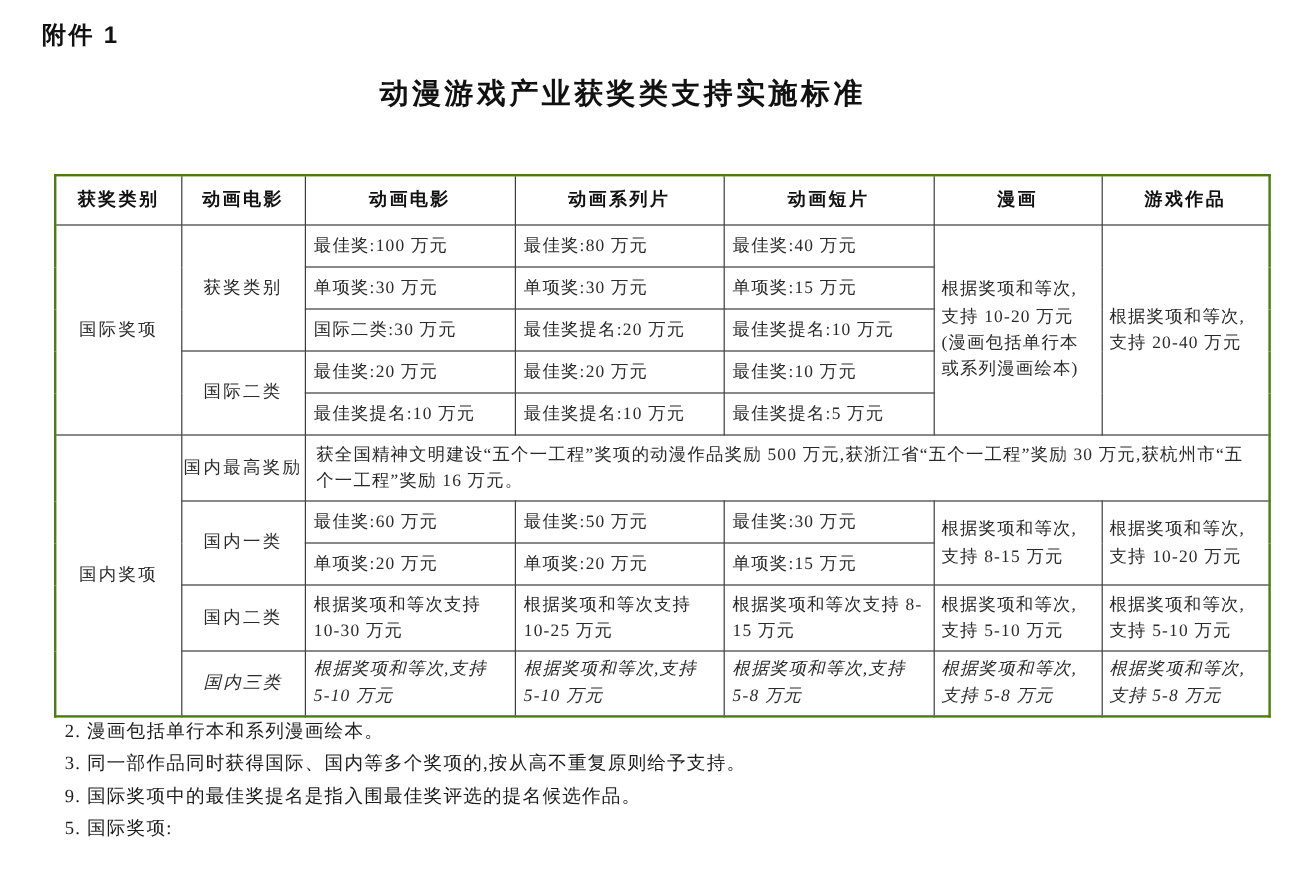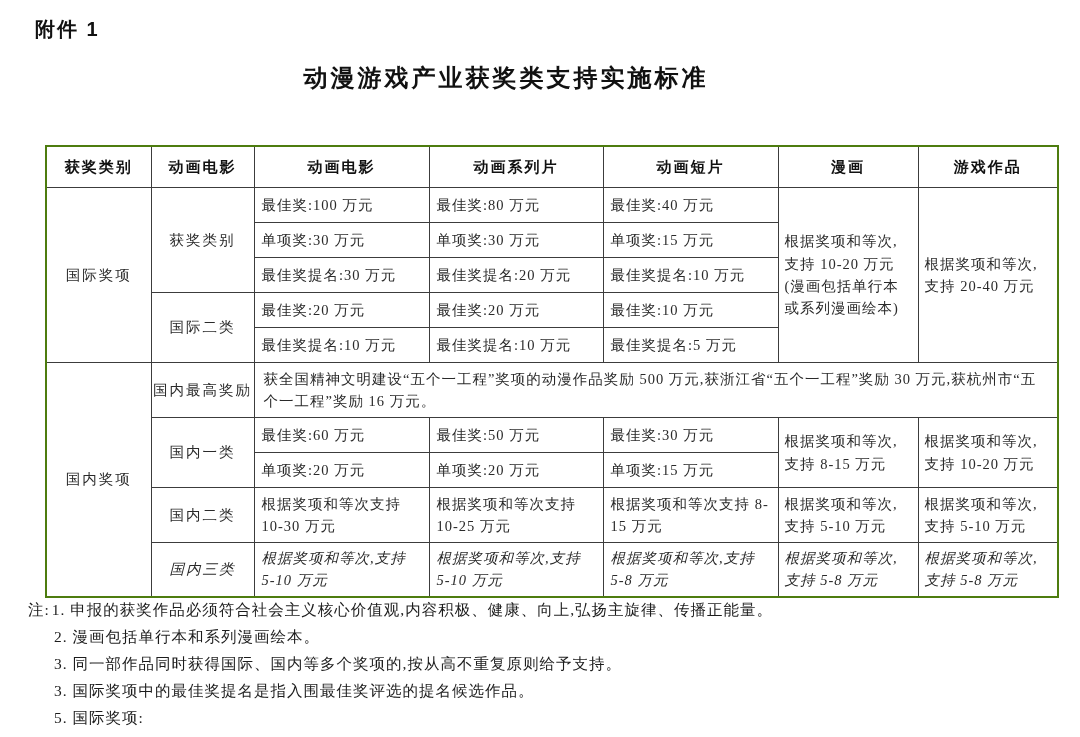--- a/index.html
+++ b/index.html
@@ -23,21 +23,21 @@
     left: 35px;
     top: 16px;
     font-family: "Liberation Sans", sans-serif;
     font-weight: bold;
     font-size: 20px;
     letter-spacing: 2px;
     color: #111;
   }
   .doc-title {
     position: absolute;
-    left: 1px;
+    left: 14px;
     top: 62px;
     width: 1010px;
     text-align: center;
     font-family: "Liberation Sans", sans-serif;
     font-weight: bold;
     font-size: 24px;
     letter-spacing: 3px;
     color: #111;
   }
   table.award-table {
@@ -144,21 +144,21 @@
         <td class="data-cell">最佳奖:40 万元</td>
         <td class="note-cell" rowspan="5">根据奖项和等次,支持 10-20 万元(漫画包括单行本或系列漫画绘本)</td>
         <td class="note-cell" rowspan="5">根据奖项和等次,支持 20-40 万元</td>
       </tr>
       <tr class="h35">
         <td class="data-cell">单项奖:30 万元</td>
         <td class="data-cell">单项奖:30 万元</td>
         <td class="data-cell">单项奖:15 万元</td>
       </tr>
       <tr class="h35">
-        <td class="data-cell">最佳奖提名:30 万元</td>
+        <td class="data-cell">国际二类:30 万元</td>
         <td class="data-cell">最佳奖提名:20 万元</td>
         <td class="data-cell">最佳奖提名:10 万元</td>
       </tr>
       <tr class="h35">
         <td class="level-cell" rowspan="2">国际二类</td>
         <td class="data-cell">最佳奖:20 万元</td>
         <td class="data-cell">最佳奖:20 万元</td>
         <td class="data-cell">最佳奖:10 万元</td>
       </tr>
       <tr class="h35">
@@ -197,20 +197,19 @@
         <td class="data-cell">根据奖项和等次,支持 5-10 万元</td>
         <td class="data-cell">根据奖项和等次,支持 5-10 万元</td>
         <td class="data-cell">根据奖项和等次,支持 5-8 万元</td>
         <td class="note-cell">根据奖项和等次,支持 5-8 万元</td>
         <td class="note-cell">根据奖项和等次,支持 5-8 万元</td>
       </tr>
     </tbody>
   </table>
 
   <div class="notes">
-    <div class="note-line"><span class="note-prefix">注:</span><span>1. 申报的获奖作品必须符合社会主义核心价值观,内容积极、健康、向上,弘扬主旋律、传播正能量。</span></div>
     <div class="note-line indent">2. 漫画包括单行本和系列漫画绘本。</div>
     <div class="note-line indent">3. 同一部作品同时获得国际、国内等多个奖项的,按从高不重复原则给予支持。</div>
-    <div class="note-line indent">3. 国际奖项中的最佳奖提名是指入围最佳奖评选的提名候选作品。</div>
+    <div class="note-line indent">9. 国际奖项中的最佳奖提名是指入围最佳奖评选的提名候选作品。</div>
     <div class="note-line indent">5. 国际奖项:</div>
   </div>
 
 </div>
 
 </body></html>

